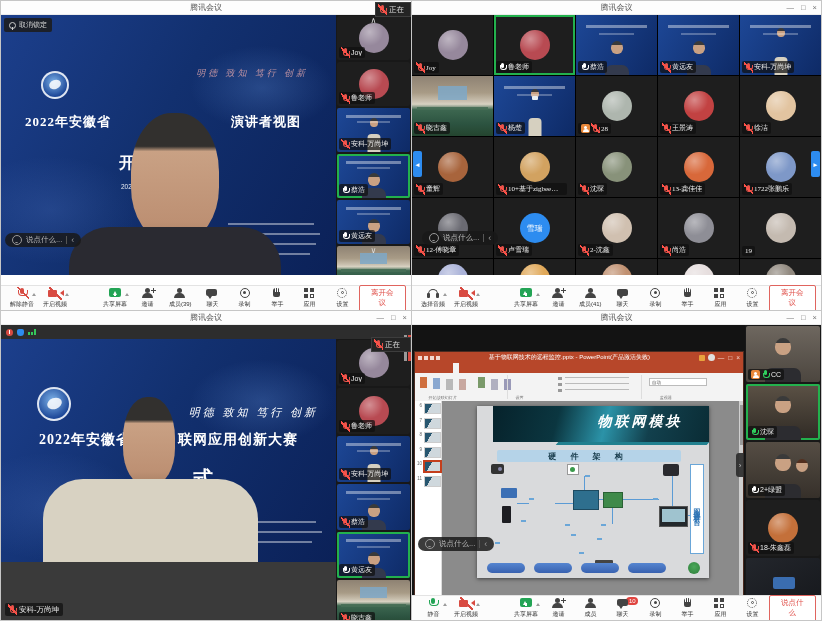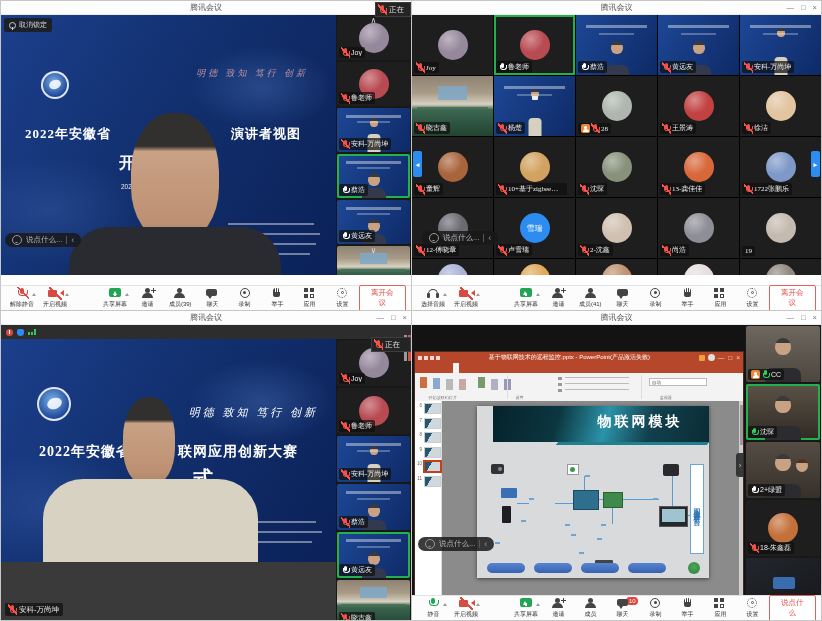--- a/index.html
+++ b/index.html
@@ -44,21 +44,21 @@
   .w-bl .slidebg{height:223px;}
   .letterbox{position:absolute;left:0;top:223px;right:0;bottom:0;background:#3a3a3a;}
 
   .pinchip{position:absolute;left:3px;top:3px;background:rgba(28,28,28,.88);color:#ddd;font-size:7px;padding:2px 5px;border-radius:2px;display:flex;align-items:center;gap:3px;z-index:7;}
   .pin-ic{width:5px;height:5px;border:1px solid #ccc;border-radius:50%;position:relative;}
   .pin-ic::after{content:"";position:absolute;left:1.5px;top:4.5px;width:1px;height:3px;background:#ccc;}
 
   .sl-logo{position:absolute;border-radius:50%;border:2px solid rgba(255,255,255,.85);background:radial-gradient(circle at 45% 38%,#7db2e8,#1f4a9a 70%);z-index:2;}
   .sl-logo::after{content:"";position:absolute;left:25%;top:30%;width:50%;height:36%;border-radius:50%;background:rgba(255,255,255,.85);transform:rotate(-20deg);}
   .sl-motto{position:absolute;z-index:2;letter-spacing:3px;font-style:italic;font-family:"Liberation Serif",serif;}
-  .sl-title{position:absolute;z-index:2;color:#fff;font-weight:bold;font-family:"Liberation Serif",serif;white-space:nowrap;margin-top:12px;}
+  .sl-title{position:absolute;z-index:2;color:#fff;font-weight:bold;font-family:"Liberation Serif",serif;white-space:nowrap;}
   .sl-line2{position:absolute;z-index:2;color:#fff;font-weight:bold;font-family:"Liberation Serif",serif;}
   .sl-date{position:absolute;z-index:2;color:#e8edf5;}
   .orgline{position:absolute;height:2px;background:rgba(255,255,255,.42);z-index:1;}
 
   .person{position:absolute;z-index:3;}
   .p-head{position:absolute;border-radius:46% 46% 42% 42%;background:linear-gradient(#32302e 0 26%,#c9a184 30%,#bd9073 85%,#a87f63 100%);}
   .p-body{position:absolute;border-radius:40px 40px 0 0;}
 
   .saybox{position:absolute;display:flex;align-items:center;gap:4px;background:rgba(25,25,25,.85);border-radius:9px;padding:2px 7px;color:#b9b9b9;font-size:7.5px;z-index:8;white-space:nowrap;}
   .say-face{width:8px;height:8px;border-radius:50%;border:1px solid #999;position:relative;flex:none;}
@@ -205,21 +205,21 @@
   .ppt-body{position:absolute;top:49px;left:0;right:0;bottom:0;display:flex;overflow:hidden;}
   .thumbs{width:27px;background:#fff;border-right:1px solid #ddd;padding:2px 1px;display:flex;flex-direction:column;gap:3.5px;font-size:4.5px;color:#666;box-sizing:border-box;}
   .thumb{display:flex;gap:1.5px;align-items:flex-start;}
   .thumb .no{width:6px;text-align:right;flex:none;}
   .thumb .im{width:15px;height:9px;border:1px solid #ccc;background:linear-gradient(120deg,#27566f 0 35%,#cfd8dd 35%);flex:none;}
   .thumb.sel .im{border:1px solid #c43e1c;box-shadow:0 0 0 1px #c43e1c;}
   .canvas{flex:1;background:#8b8b8b;position:relative;}
   .cscroll{position:absolute;right:0;top:0;bottom:0;width:4px;background:#cfcfcf;}
   .cscroll::before{content:"";position:absolute;left:.5px;top:4px;width:3px;height:40px;background:#9a9a9a;}
   .slidebox{position:absolute;left:50%;top:5px;transform:translateX(-50%);width:232px;height:172px;background:#d9dadc;box-shadow:0 1px 4px rgba(0,0,0,.55);}
-  .sl-banner{position:absolute;left:16px;top:0;right:0;height:36px;background:linear-gradient(105deg,#06222b 0%,#0b3640 30%,#2b93a8 52%,#12404d 72%,#0a2c35 100%);}
+  .sl-banner{position:absolute;left:16px;top:0;right:0;height:36px;background:linear-gradient(105deg,#06222b 0%,#0b3640 30%,#2b93a8 52%,#12404d 72%,#0a2c35 100%);font-style:italic;}
   .sl-banner::after{content:"";position:absolute;right:0;bottom:-3px;width:70%;height:3px;background:#21808f;transform:skewX(-40deg);}
   .sl-banner .bt{position:absolute;right:26px;top:7px;color:#fff;font-size:14px;font-weight:bold;letter-spacing:3px;}
   .sl-sub{position:absolute;left:20px;right:28px;top:44px;height:12px;background:#b5d3e8;border-radius:2px;display:flex;align-items:center;justify-content:center;font-size:8px;font-weight:bold;color:#173a4a;letter-spacing:6px;}
   .node{position:absolute;font-size:5px;line-height:6.5px;background:#fff;border:1px solid #6aa6d8;padding:0 1.5px;color:#223;white-space:nowrap;z-index:3;}
   .n1{left:56px;top:66px;border:0;background:transparent;}
   .n2{left:102px;top:61px;border:0;background:transparent;}
   .n3{left:108px;top:69px;}
   .n4{left:152px;top:61px;border:0;background:transparent;}
   .n5{left:52px;top:92px;}
   .n6{left:176px;top:92px;}
@@ -999,20 +999,21 @@
               <div class="thumb">
                 <span class="no">11</span>
                 <span class="im"></span>
               </div>
           </div>
           <div class="canvas">
             <div class="slidebox">
               <div class="sl-banner">
                 <span class="bt">物联网模块</span>
               </div>
+              <div class="sl-sub">硬 件 架 构</div>
               <span class="dev d-cam"></span>
               <span class="dev d-rc"></span>
               <span class="dev d-mod"></span>
               <span class="dev d-tower"></span>
               <span class="dev d-pcb1"></span>
               <span class="dev d-pcb2"></span>
               <span class="dev d-ptz"></span>
               <span class="dev d-mon"></span>
               <span class="dev d-net"></span>
               <span class="ln" style="left:40px;top:97px;width:12px;height:1px;"></span>

